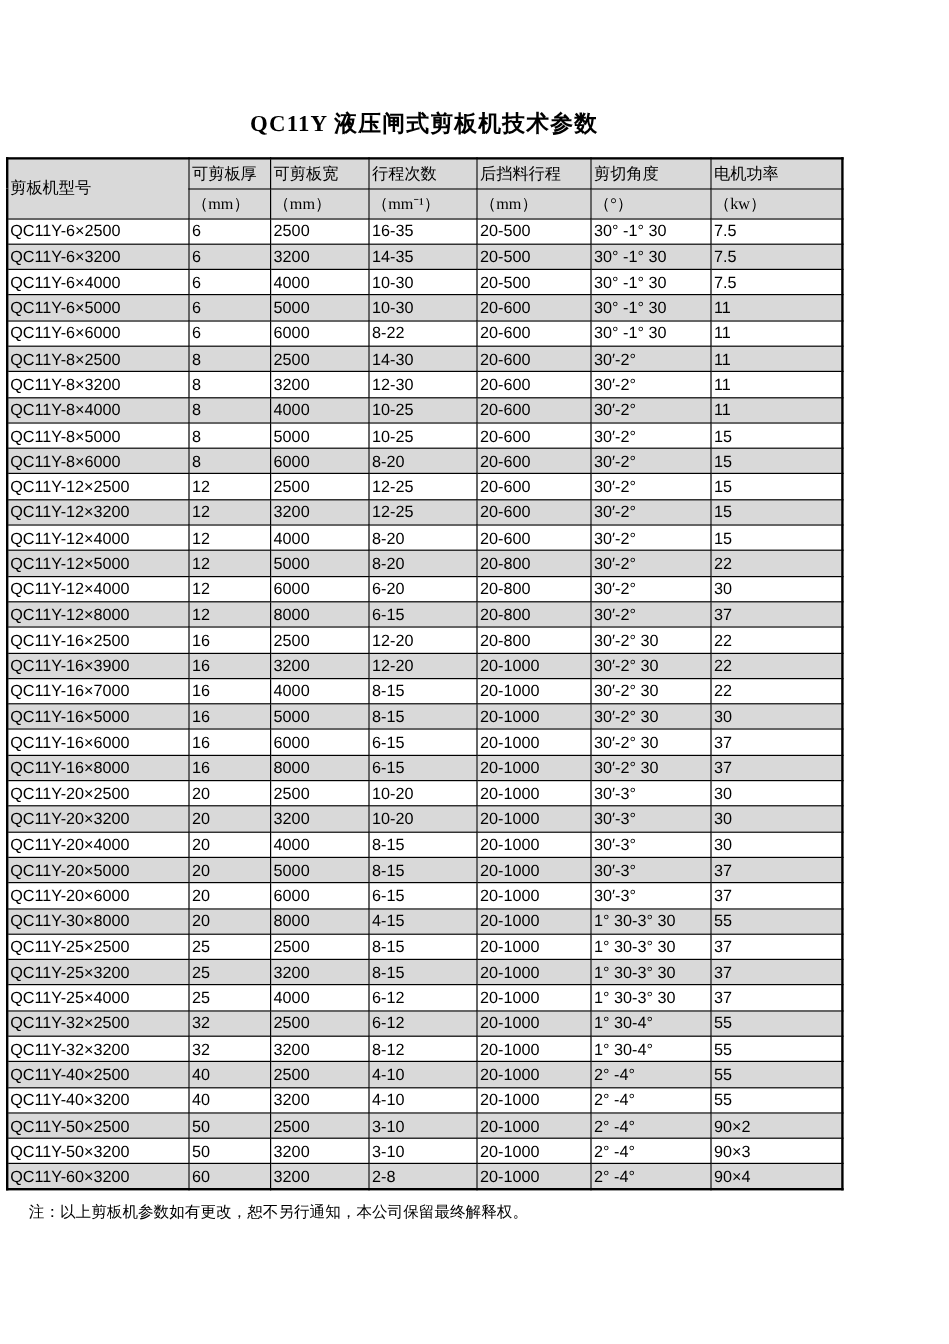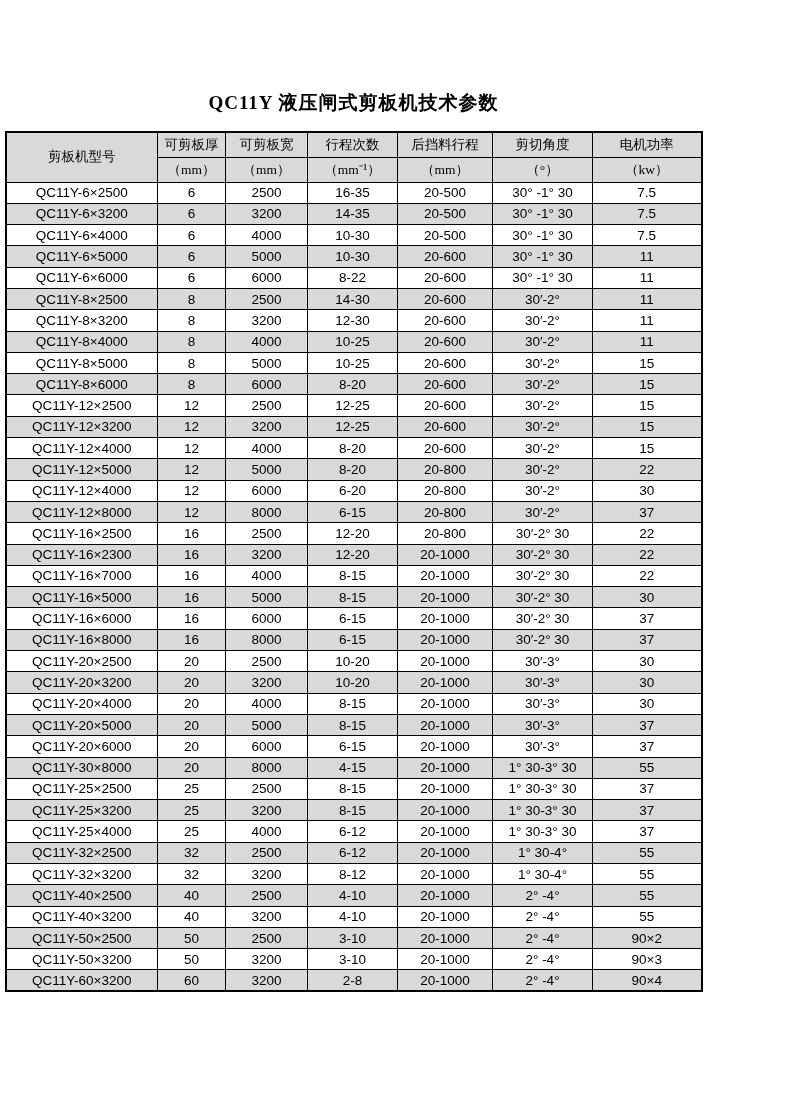--- a/index.html
+++ b/index.html
@@ -21,21 +21,21 @@
     font-weight: bold;
     font-size: 19px;
     letter-spacing: 1px;
   }
   table.spec-table {
     margin: 15px auto 0 auto;
     width: 696px;
     border-collapse: collapse;
     border: 2px solid var(--border);
     table-layout: fixed;
-    text-align: center;
+    text-align: left;
   }
   .spec-table th, .spec-table td {
     border: 1px solid var(--border);
     padding: 0 2px;
     overflow: hidden;
     white-space: nowrap;
   }
   .spec-table thead th {
     background: var(--shade);
     font-family: "Liberation Serif", serif;
@@ -239,21 +239,21 @@
         <tr>
           <td>QC11Y-16×2500</td>
           <td>16</td>
           <td>2500</td>
           <td>12-20</td>
           <td>20-800</td>
           <td>30′-2° 30</td>
           <td>22</td>
         </tr>
         <tr>
-          <td>QC11Y-16×2300</td>
+          <td>QC11Y-16×3900</td>
           <td>16</td>
           <td>3200</td>
           <td>12-20</td>
           <td>20-1000</td>
           <td>30′-2° 30</td>
           <td>22</td>
         </tr>
         <tr>
           <td>QC11Y-16×7000</td>
           <td>16</td>
@@ -430,14 +430,15 @@
           <td>60</td>
           <td>3200</td>
           <td>2-8</td>
           <td>20-1000</td>
           <td>2° -4°</td>
           <td>90×4</td>
         </tr>
       </tbody>
   </table>
 
+  <p class="footnote">注：以上剪板机参数如有更改，恕不另行通知，本公司保留最终解释权。</p>
 
 </div>
 
 </body></html>

